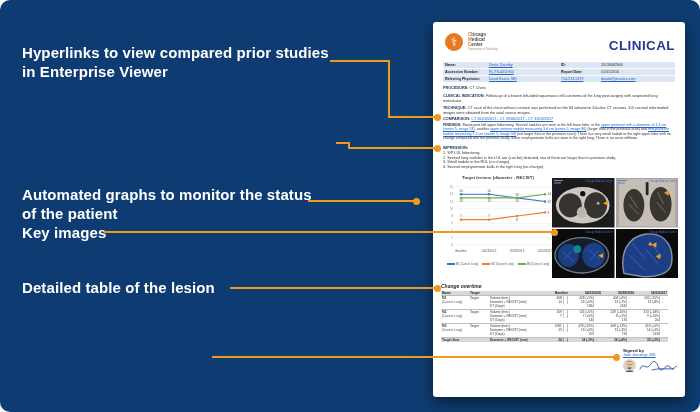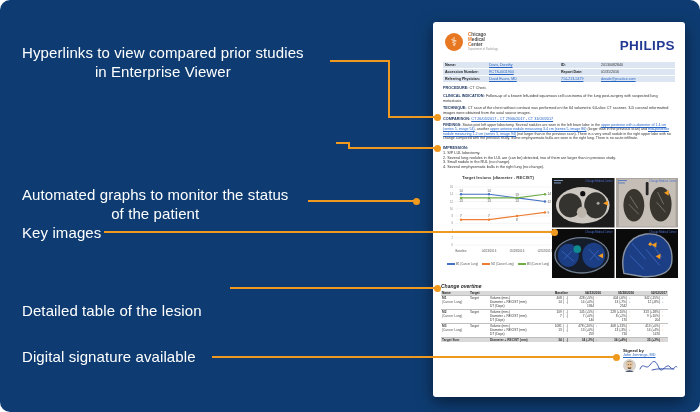--- a/index.html
+++ b/index.html
@@ -1,23 +1,23 @@
 <!DOCTYPE html>
 <html><head>
 <meta charset="utf-8">
 <style>
   html,body{margin:0;padding:0;background:#ffffff;}
   body{width:700px;height:412px;position:relative;overflow:hidden;
        font-family:"Liberation Sans",sans-serif;}
   .slide{position:absolute;inset:0;background:#0e3c72;border-radius:10px;}
 
   
-  .ann{position:absolute;left:22px;color:#ffffff;font-size:15px;font-weight:400;
-       line-height:1.24;white-space:pre-line;letter-spacing:.1px;z-index:3;text-align:center;}
-  .a1{top:44px;} .a2{top:120px;} .a3{top:186px;} .a4{top:224px;} .a5{top:279px;margin-top:23px;} .a6{top:348px;}
+  .ann{position:absolute;left:22px;color:#ffffff;font-size:15px;font-weight:700;
+       line-height:1.24;white-space:pre-line;letter-spacing:.1px;z-index:3;}
+  .a1{top:44px;} .a2{top:120px;} .a3{top:186px;} .a4{top:224px;} .a5{top:279px;} .a6{top:348px;}
 
   
   .h,.v,.dot{position:absolute;background:#f0991f;z-index:6;}
   .h{height:2px;} .v{width:2px;}
   .dot{width:7px;height:7px;border-radius:50%;}
 
   
   .doc{position:absolute;left:433px;top:22px;width:252px;height:375px;background:#ffffff;
        border-radius:3px;box-shadow:0 5px 16px rgba(0,0,0,.5);z-index:2;color:#333;}
   .doc *{box-sizing:border-box;}
@@ -76,21 +76,20 @@
 <body>
 
 <div class="slide">
 
   <div class="ann a1">Hyperlinks to view compared prior studies
 in Enterprise Viewer</div>
   <div class="ann a4">Key images</div>
   <div class="ann a3">Automated graphs to monitor the status
 of the patient</div>
   <div class="ann a5">Detailed table of the lesion</div>
-  <div class="ann a6">Digital signature available</div>
 
   <div class="h" style="left:330px;top:60px;width:60px;"></div>
   <div class="v" style="left:388px;top:60px;height:58px;"></div>
   <div class="h" style="left:388px;top:116px;width:48px;"></div>
   <div class="dot" style="left:434px;top:113.5px;"></div>
 
   <div class="h" style="left:336px;top:142px;width:14px;"></div>
   <div class="v" style="left:348px;top:142px;height:7px;"></div>
   <div class="h" style="left:348px;top:147px;width:88px;"></div>
   <div class="dot" style="left:434px;top:144.5px;"></div>
@@ -110,21 +109,21 @@
   <div class="doc">
 
     <div class="doc-header">
       <div class="logo-circle">⚕</div>
       <div class="clinic">
         <div class="clinic-line">Chicago</div>
         <div class="clinic-line">Medical</div>
         <div class="clinic-line">Center</div>
         <div class="clinic-sub">Department of Radiology</div>
       </div>
-      <div class="brand">PHILIPS</div>
+      <div class="brand">CLINICAL</div>
     </div>
 
     <div class="patient" id="patient">
         <div class="p-row">
           <div class="p-lbl">Name:</div>
           <div class=" lnk">Davis, Dorothy</div>
           <div class="p-lbl">ID:</div>
           <div>20130082840</div>
         </div>
         <div class="p-row">

